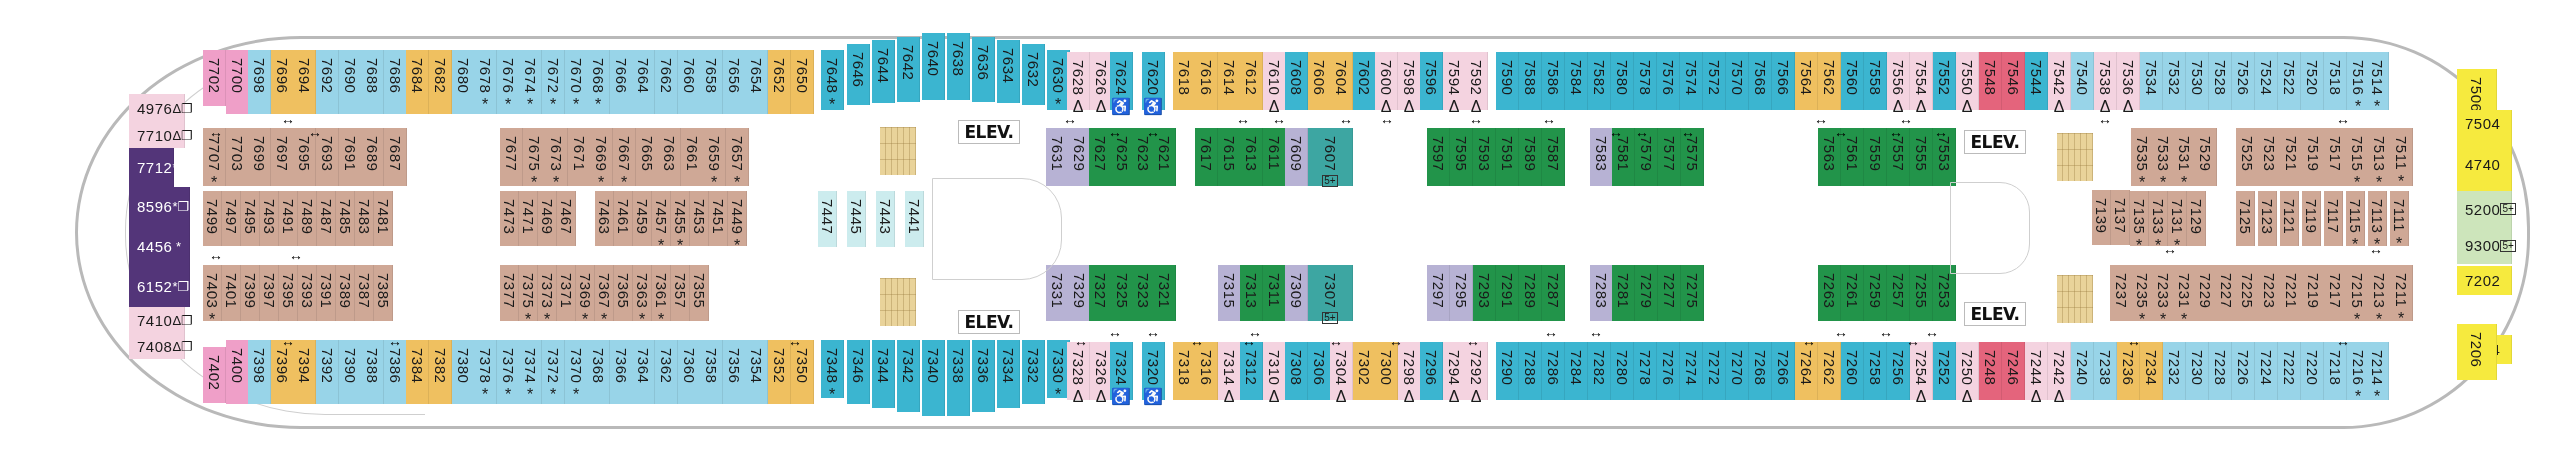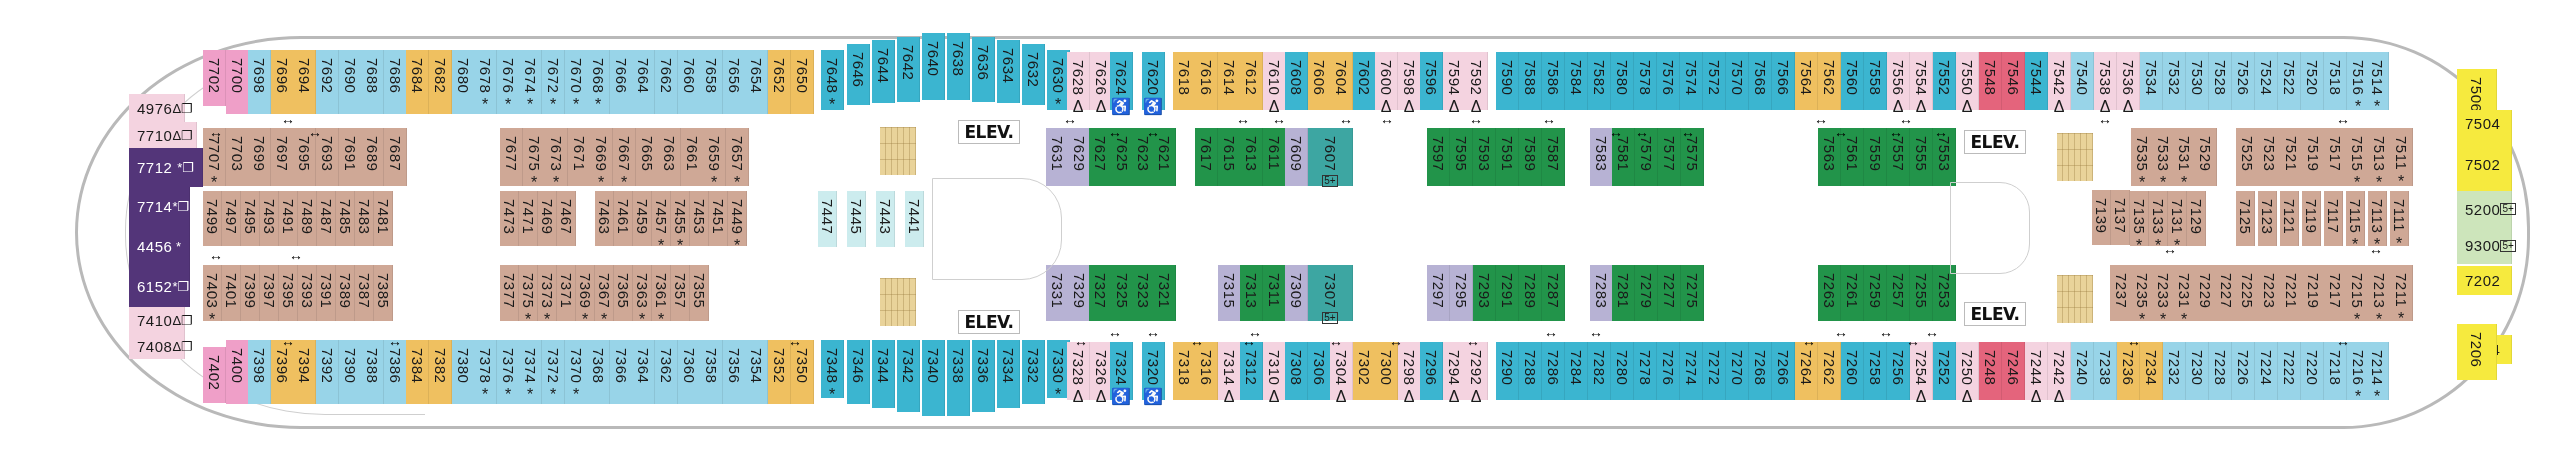--- a/index.html
+++ b/index.html
@@ -1178,30 +1178,30 @@
         <span class="mark">*</span>
       </div>
       <div class="cab c-lb" style="left: 2366px; top: 342px; width: 23px; height: 58px;">
         <span class="num">7214</span>
         <span class="mark">*</span>
       </div>
       <div class="cab c-lp h" style="left: 129px; top: 94px; width: 56px; height: 28px;">
         <span class="num">4976</span>
         <span class="mark">Δ❐</span>
       </div>
-      <div class="cab c-lp h" style="left: 129px; top: 122px; width: 68px; height: 26px;">
+      <div class="cab c-lp h" style="left: 129px; top: 122px; width: 56px; height: 26px;">
         <span class="num">7710</span>
         <span class="mark">Δ❐</span>
       </div>
-      <div class="cab c-pu h" style="left: 129px; top: 148px; width: 74px; height: 39px;">
+      <div class="cab c-pu h" style="left: 129px; top: 148px; width: 45px; height: 39px;">
         <span class="num">7712</span>
         <span class="mark">*❐</span>
       </div>
       <div class="cab c-pu h" style="left: 129px; top: 187px; width: 61px; height: 39px;">
-        <span class="num">7714</span>
+        <span class="num">8596</span>
         <span class="mark">*❐</span>
       </div>
       <div class="cab c-pu h" style="left: 129px; top: 226px; width: 61px; height: 40px;">
         <span class="num">4456</span>
         <span class="mark">*</span>
       </div>
       <div class="cab c-pu h" style="left: 129px; top: 266px; width: 61px; height: 41px;">
         <span class="num">6152</span>
         <span class="mark">*❐</span>
       </div>
@@ -1213,21 +1213,21 @@
         <span class="num">7408</span>
         <span class="mark">Δ❐</span>
       </div>
       <div class="cab c-ye" style="left: 2457px; top: 69px; width: 40px; height: 41px;">
         <span class="num">7506</span>
       </div>
       <div class="cab c-ye h" style="left: 2457px; top: 110px; width: 55px; height: 27px;">
         <span class="num">7504</span>
       </div>
       <div class="cab c-ye h" style="left: 2457px; top: 137px; width: 55px; height: 54px;">
-        <span class="num">7502</span>
+        <span class="num">4740</span>
       </div>
       <div class="cab c-lg h" style="left: 2457px; top: 191px; width: 55px; height: 36px;">
         <span class="num">5200</span>
         <span class="mark" style="font-size: 10px; border: 1px solid rgb(51, 51, 51); padding: 0px 1px;">5+</span>
       </div>
       <div class="cab c-lg h" style="left: 2457px; top: 227px; width: 55px; height: 37px;">
         <span class="num">9300</span>
         <span class="mark" style="font-size: 10px; border: 1px solid rgb(51, 51, 51); padding: 0px 1px;">5+</span>
       </div>
       <div class="cab c-ye h" style="left: 2457px; top: 266px; width: 55px; height: 29px;">

